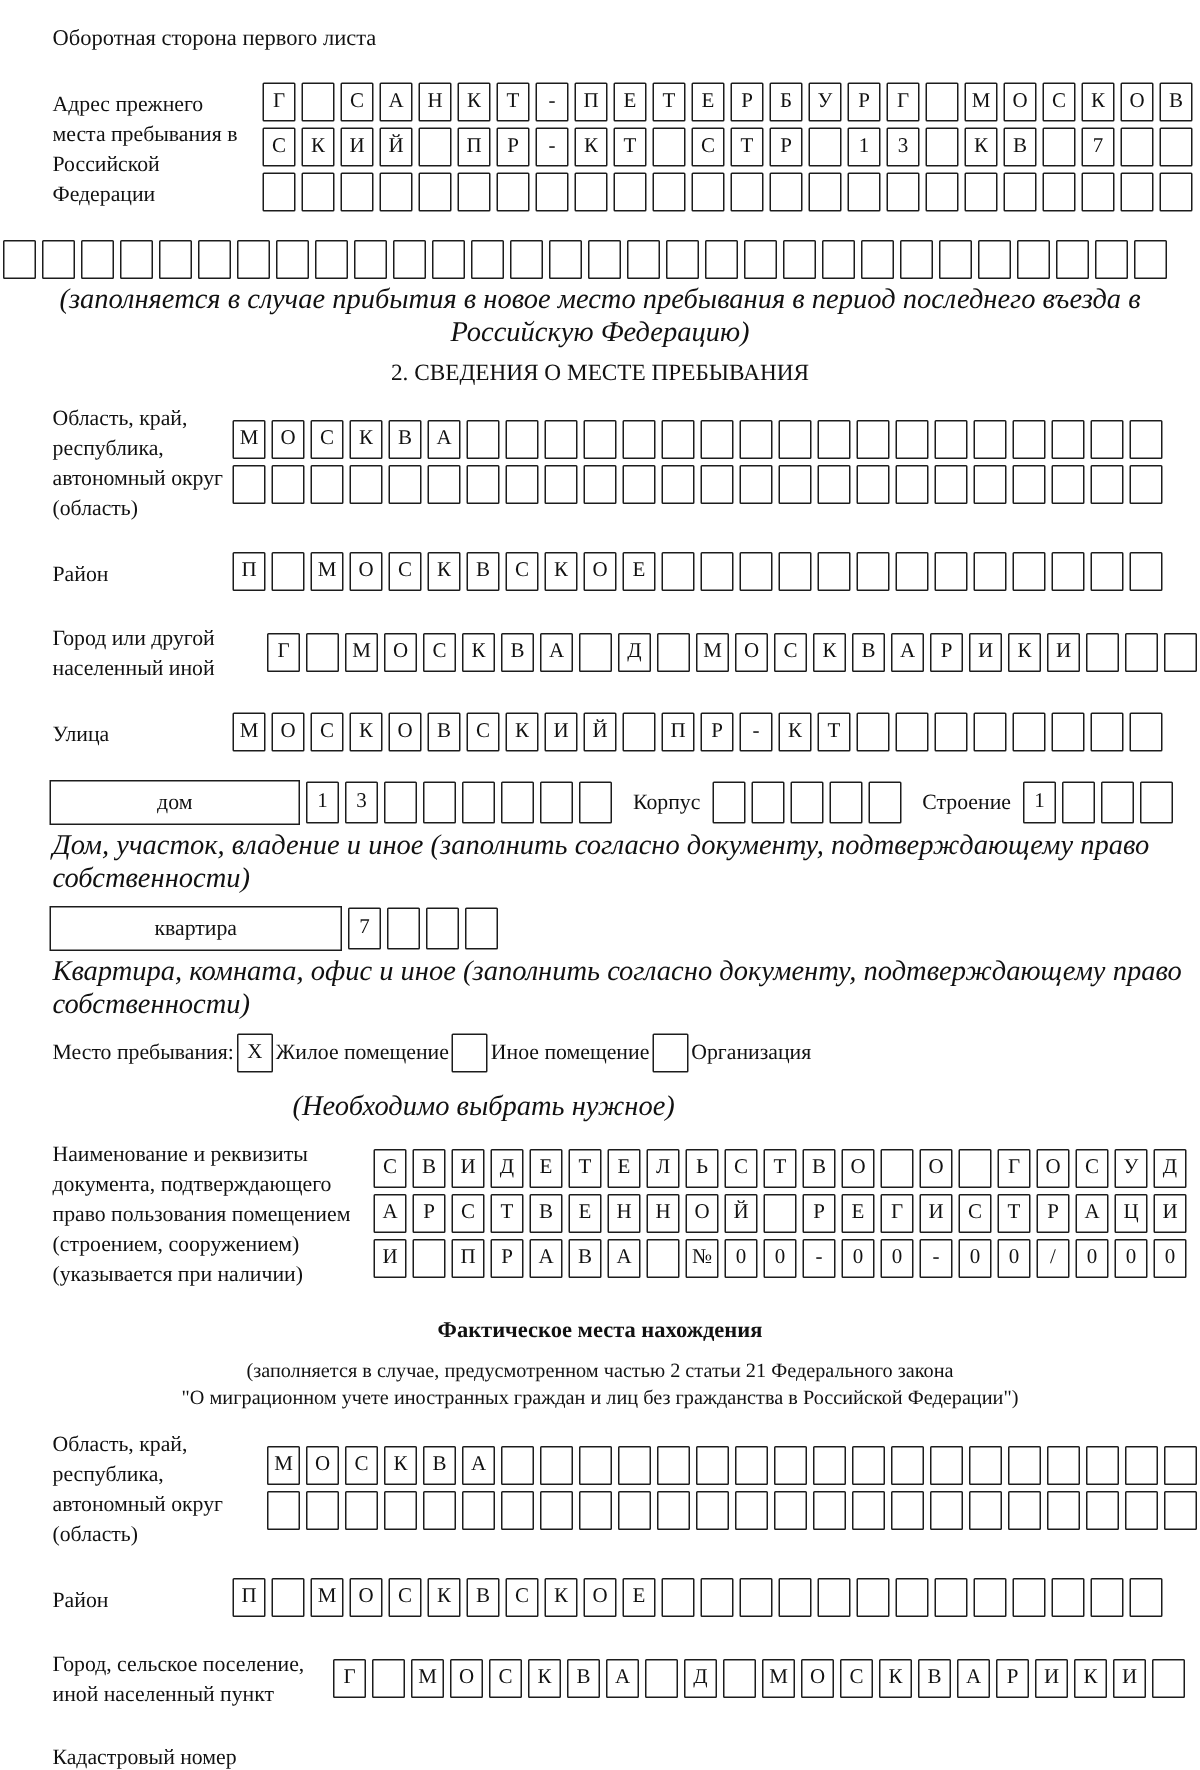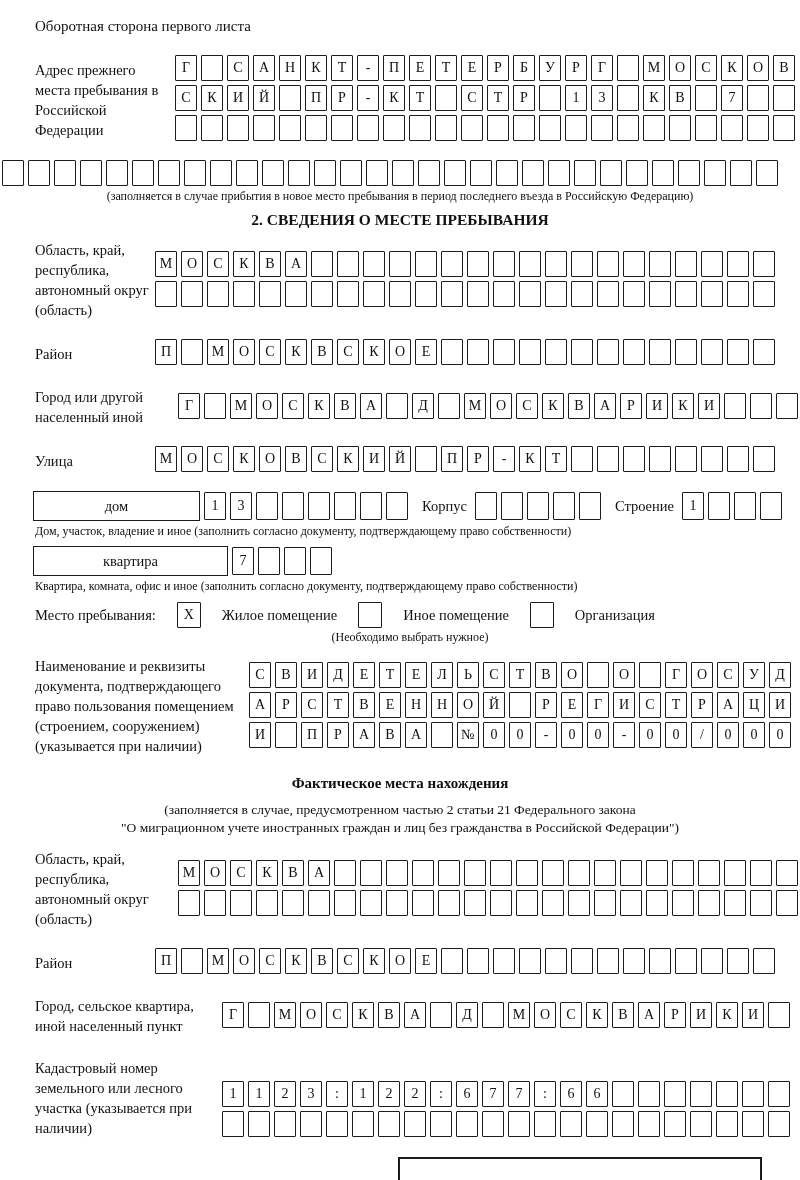--- a/index.html
+++ b/index.html
@@ -22,37 +22,37 @@
 
   .boxrow{display:flex;gap:4px;flex-wrap:nowrap;}
   .cell{
     box-sizing:border-box;width:22px;height:26px;min-width:22px;
     border:1.6px solid #1c1c1c;border-radius:1px;background:#fff;
     display:inline-flex;align-items:center;justify-content:center;
     font-size:14px;line-height:1;
   }
   .fullrow{margin-left:-33px;margin-top:0px;}
 
-  .note{font-size:12px;margin:3px 0 7px 0;}
+  .note{font-size:19px;margin:3px 0 7px 0;font-style:italic;}
   .center{text-align:center;margin-left:-30px;}
-  .sec-title{font-weight:bold;font-size:15.5px;text-align:center;margin:4px 0 8px -30px;}
+  .sec-title{font-weight:normal;font-size:15.5px;text-align:center;margin:4px 0 8px -30px;}
 
   .houserow{display:flex;align-items:center;gap:4px;margin:6px 0 2px -2px;}
   .wide-box{
     box-sizing:border-box;border:1.6px solid #1c1c1c;height:30px;
     display:flex;align-items:center;justify-content:center;font-size:14.5px;
   }
   .bw167{width:167px;min-width:167px;}
   .bw195{width:195px;min-width:195px;}
   .inline-label{font-size:14.5px;margin:0 4px 0 10px;white-space:nowrap;}
   .houserow .cell{height:28px;}
 
-  .presence{display:flex;align-items:center;gap:21px;margin:8px 0 2px 0;font-size:14.5px;}
+  .presence{display:flex;align-items:center;gap:2px;margin:8px 0 12px 0;font-size:14.5px;}
   .presence .cell{width:24px;min-width:24px;}
-  .presence-note{text-align:center;width:430px;margin:2px 0 8px 160px;}
+  .presence-note{text-align:left;width:430px;margin:2px 0 8px 160px;}
 
   .fact-title{font-weight:bold;font-size:15px;text-align:center;margin:14px 0 10px -30px;}
   .fact-note{font-size:13.5px;text-align:center;margin:0 0 2px -30px;}
   .fact-note2{font-size:13.5px;text-align:center;margin:0 0 10px -30px;}
 
   .stamp-box{
     box-sizing:border-box;width:364px;height:175px;border:2px solid #1c1c1c;
     margin:6px 0 6px 363px;background:#fff;
   }
 </style>
@@ -543,21 +543,21 @@
         <span class="cell"></span>
         <span class="cell"></span>
         <span class="cell"></span>
         <span class="cell"></span>
         <span class="cell"></span>
         <span class="cell"></span>
       </div>
   </div>
 
   <div class="field">
-    <div class="flabel w187">Город, сельское квартира, иной населенный пункт</div>
+    <div class="flabel w187">Город, сельское поселение, иной населенный пункт</div>
     <div class="boxrow">
         <span class="cell">Г</span>
         <span class="cell"></span>
         <span class="cell">М</span>
         <span class="cell">О</span>
         <span class="cell">С</span>
         <span class="cell">К</span>
         <span class="cell">В</span>
         <span class="cell">А</span>
         <span class="cell"></span>

